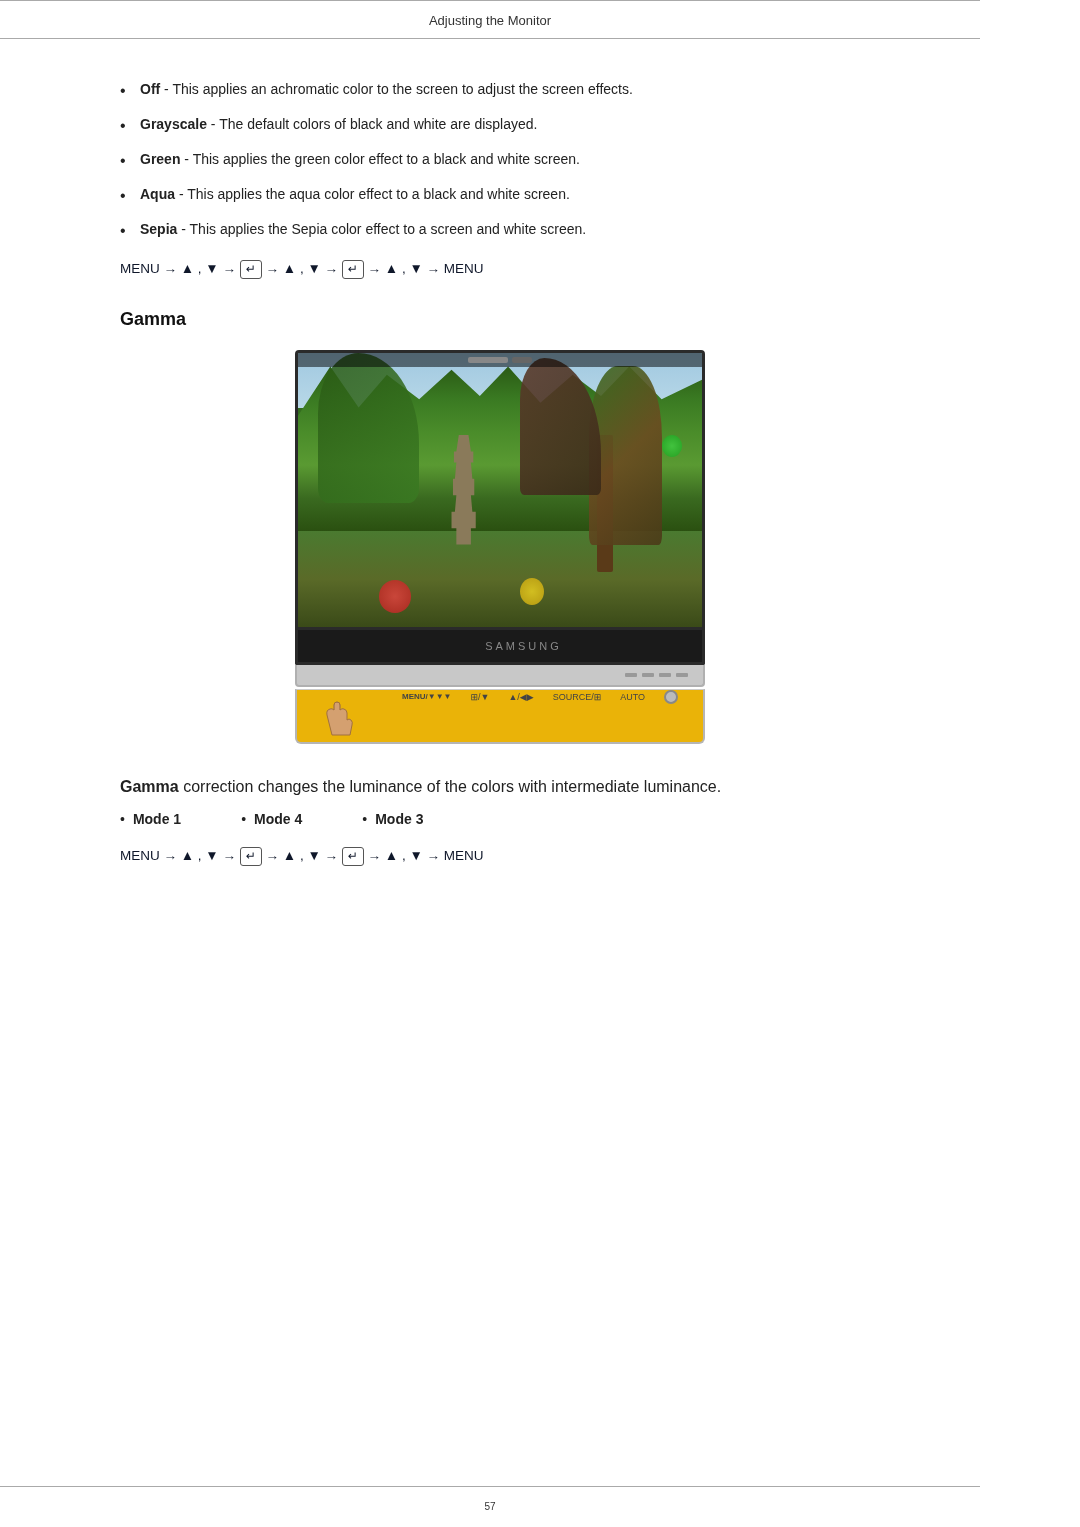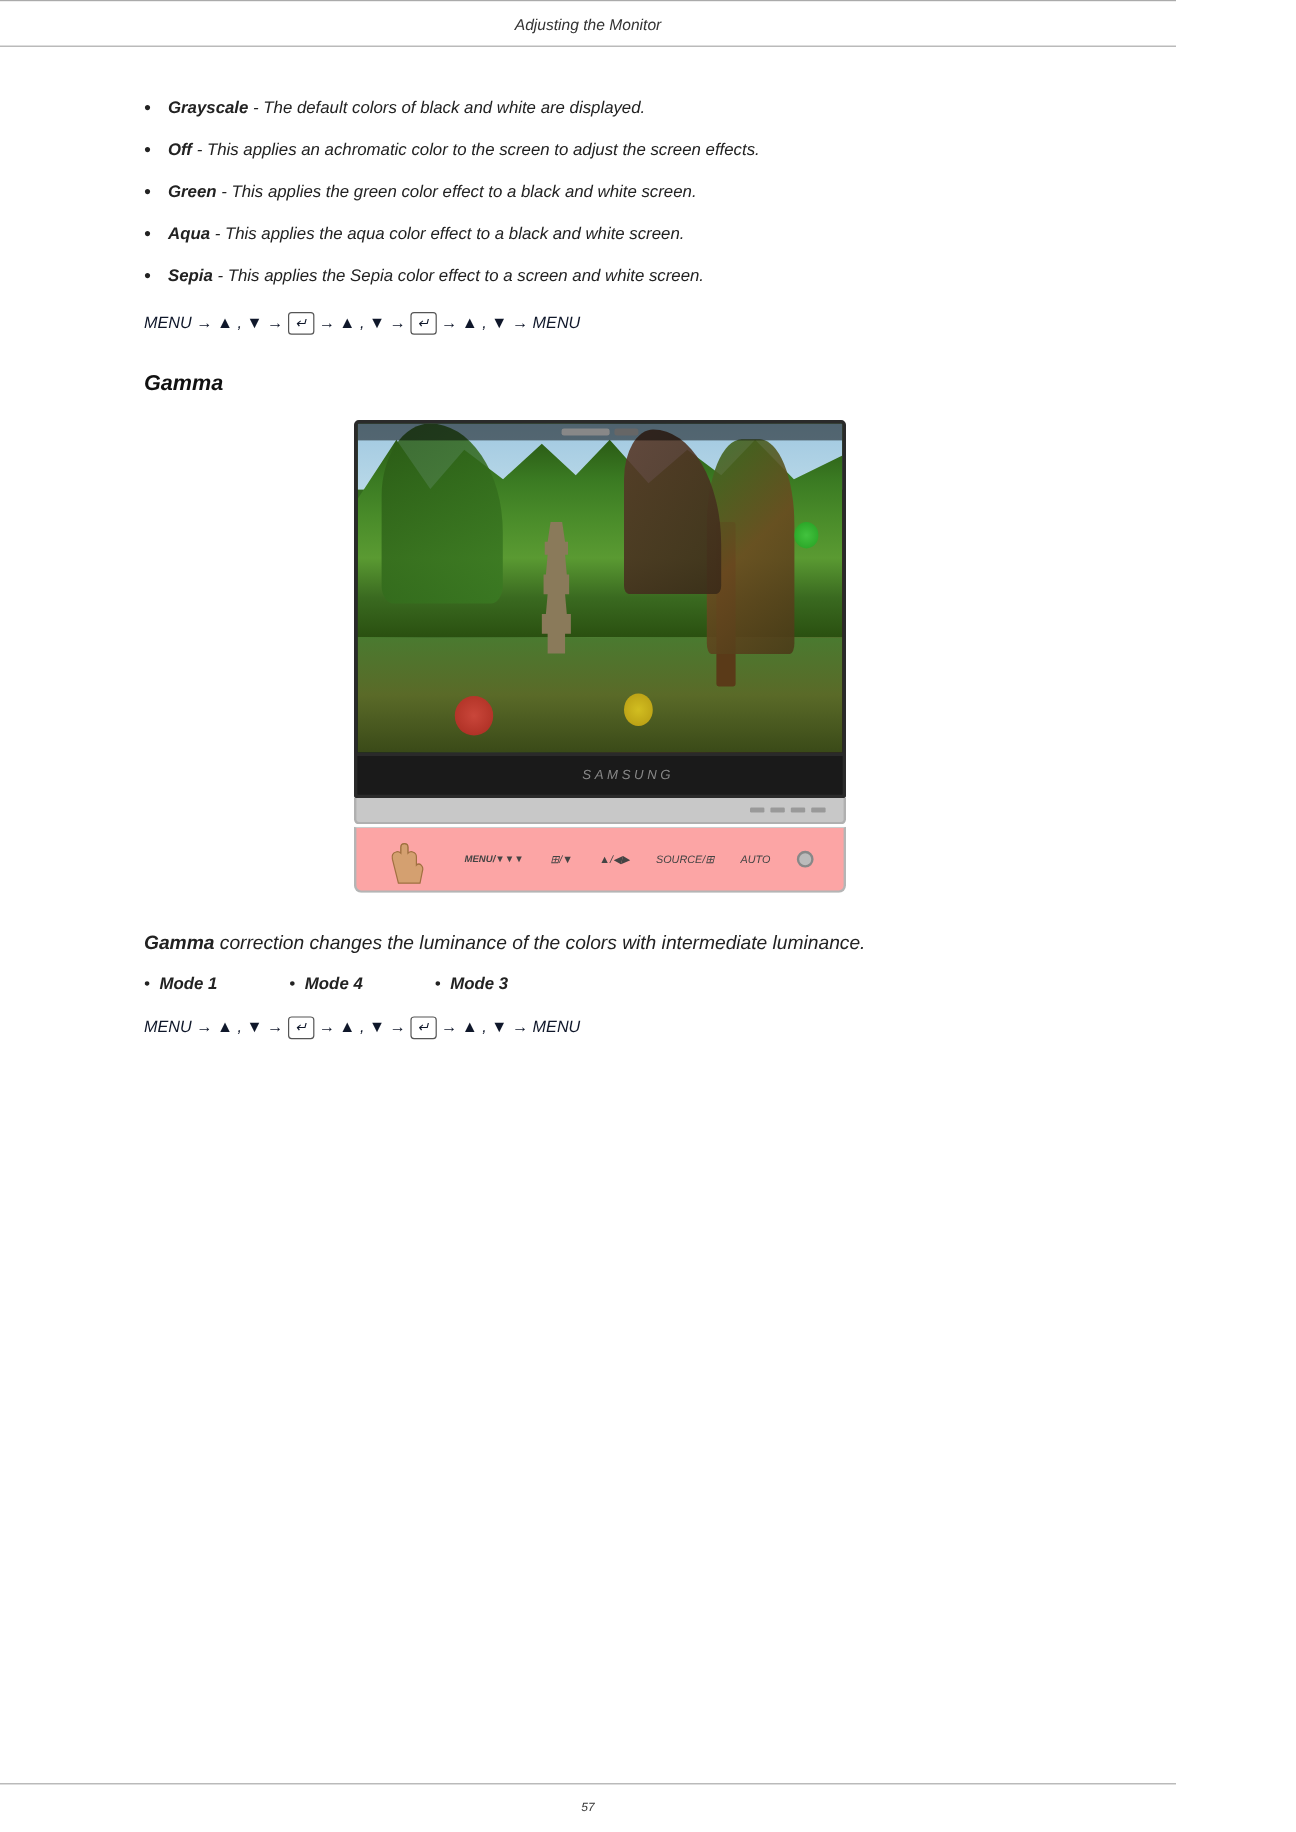--- a/index.html
+++ b/index.html
@@ -13,21 +13,20 @@
       min-height: 1527px;
       position: relative;
     }
 
     .page-container {
       width: 980px;
       min-height: 1527px;
       background: #fff;
       padding: 0;
       position: relative;
-      font-style: italic;
     }
 
     .top-border {
       width: 100%;
       border-top: 1px solid #aaa;
       margin-bottom: 6px;
     }
 
     .header-title {
       text-align: center;
@@ -193,30 +192,30 @@
 
     .base-dot {
       width: 12px;
       height: 4px;
       background: #999;
       border-radius: 1px;
     }
 
     
     .monitor-front-panel {
-      background: #fca5a5;
+      background: #eab308;
       border: 2px solid #b5b5b5;
       border-top: 1px solid #ccc;
       width: 410px;
       height: 55px;
       border-radius: 0 0 6px 6px;
       display: flex;
-      align-items: center;
+      align-items: flex-start;
       padding: 0 15px;
-      gap: 15px;
+      gap: 30px;
       margin-top: 2px;
     }
 
     .front-panel-circle {
       width: 14px;
       height: 14px;
       border-radius: 50%;
       border: 2px solid #888;
       background: #bbb;
     }
@@ -274,26 +273,26 @@
 
   <div class="top-border"></div>
   <div class="header-title">
     <span>Adjusting the Monitor</span>
   </div>
 
   <div class="content-area">
 
     <ul class="bullet-list">
       <li>
+        <span class="bold-term">Off</span>
+        <span> - This applies an achromatic color to the screen to adjust the screen effects.</span>
+      </li>
+      <li>
         <span class="bold-term">Grayscale</span>
         <span> - The default colors of black and white are displayed.</span>
-      </li>
-      <li>
-        <span class="bold-term">Off</span>
-        <span> - This applies an achromatic color to the screen to adjust the screen effects.</span>
       </li>
       <li>
         <span class="bold-term">Green</span>
         <span> - This applies the green color effect to a black and white screen.</span>
       </li>
       <li>
         <span class="bold-term">Aqua</span>
         <span> - This applies the aqua color effect to a black and white screen.</span>
       </li>
       <li>

